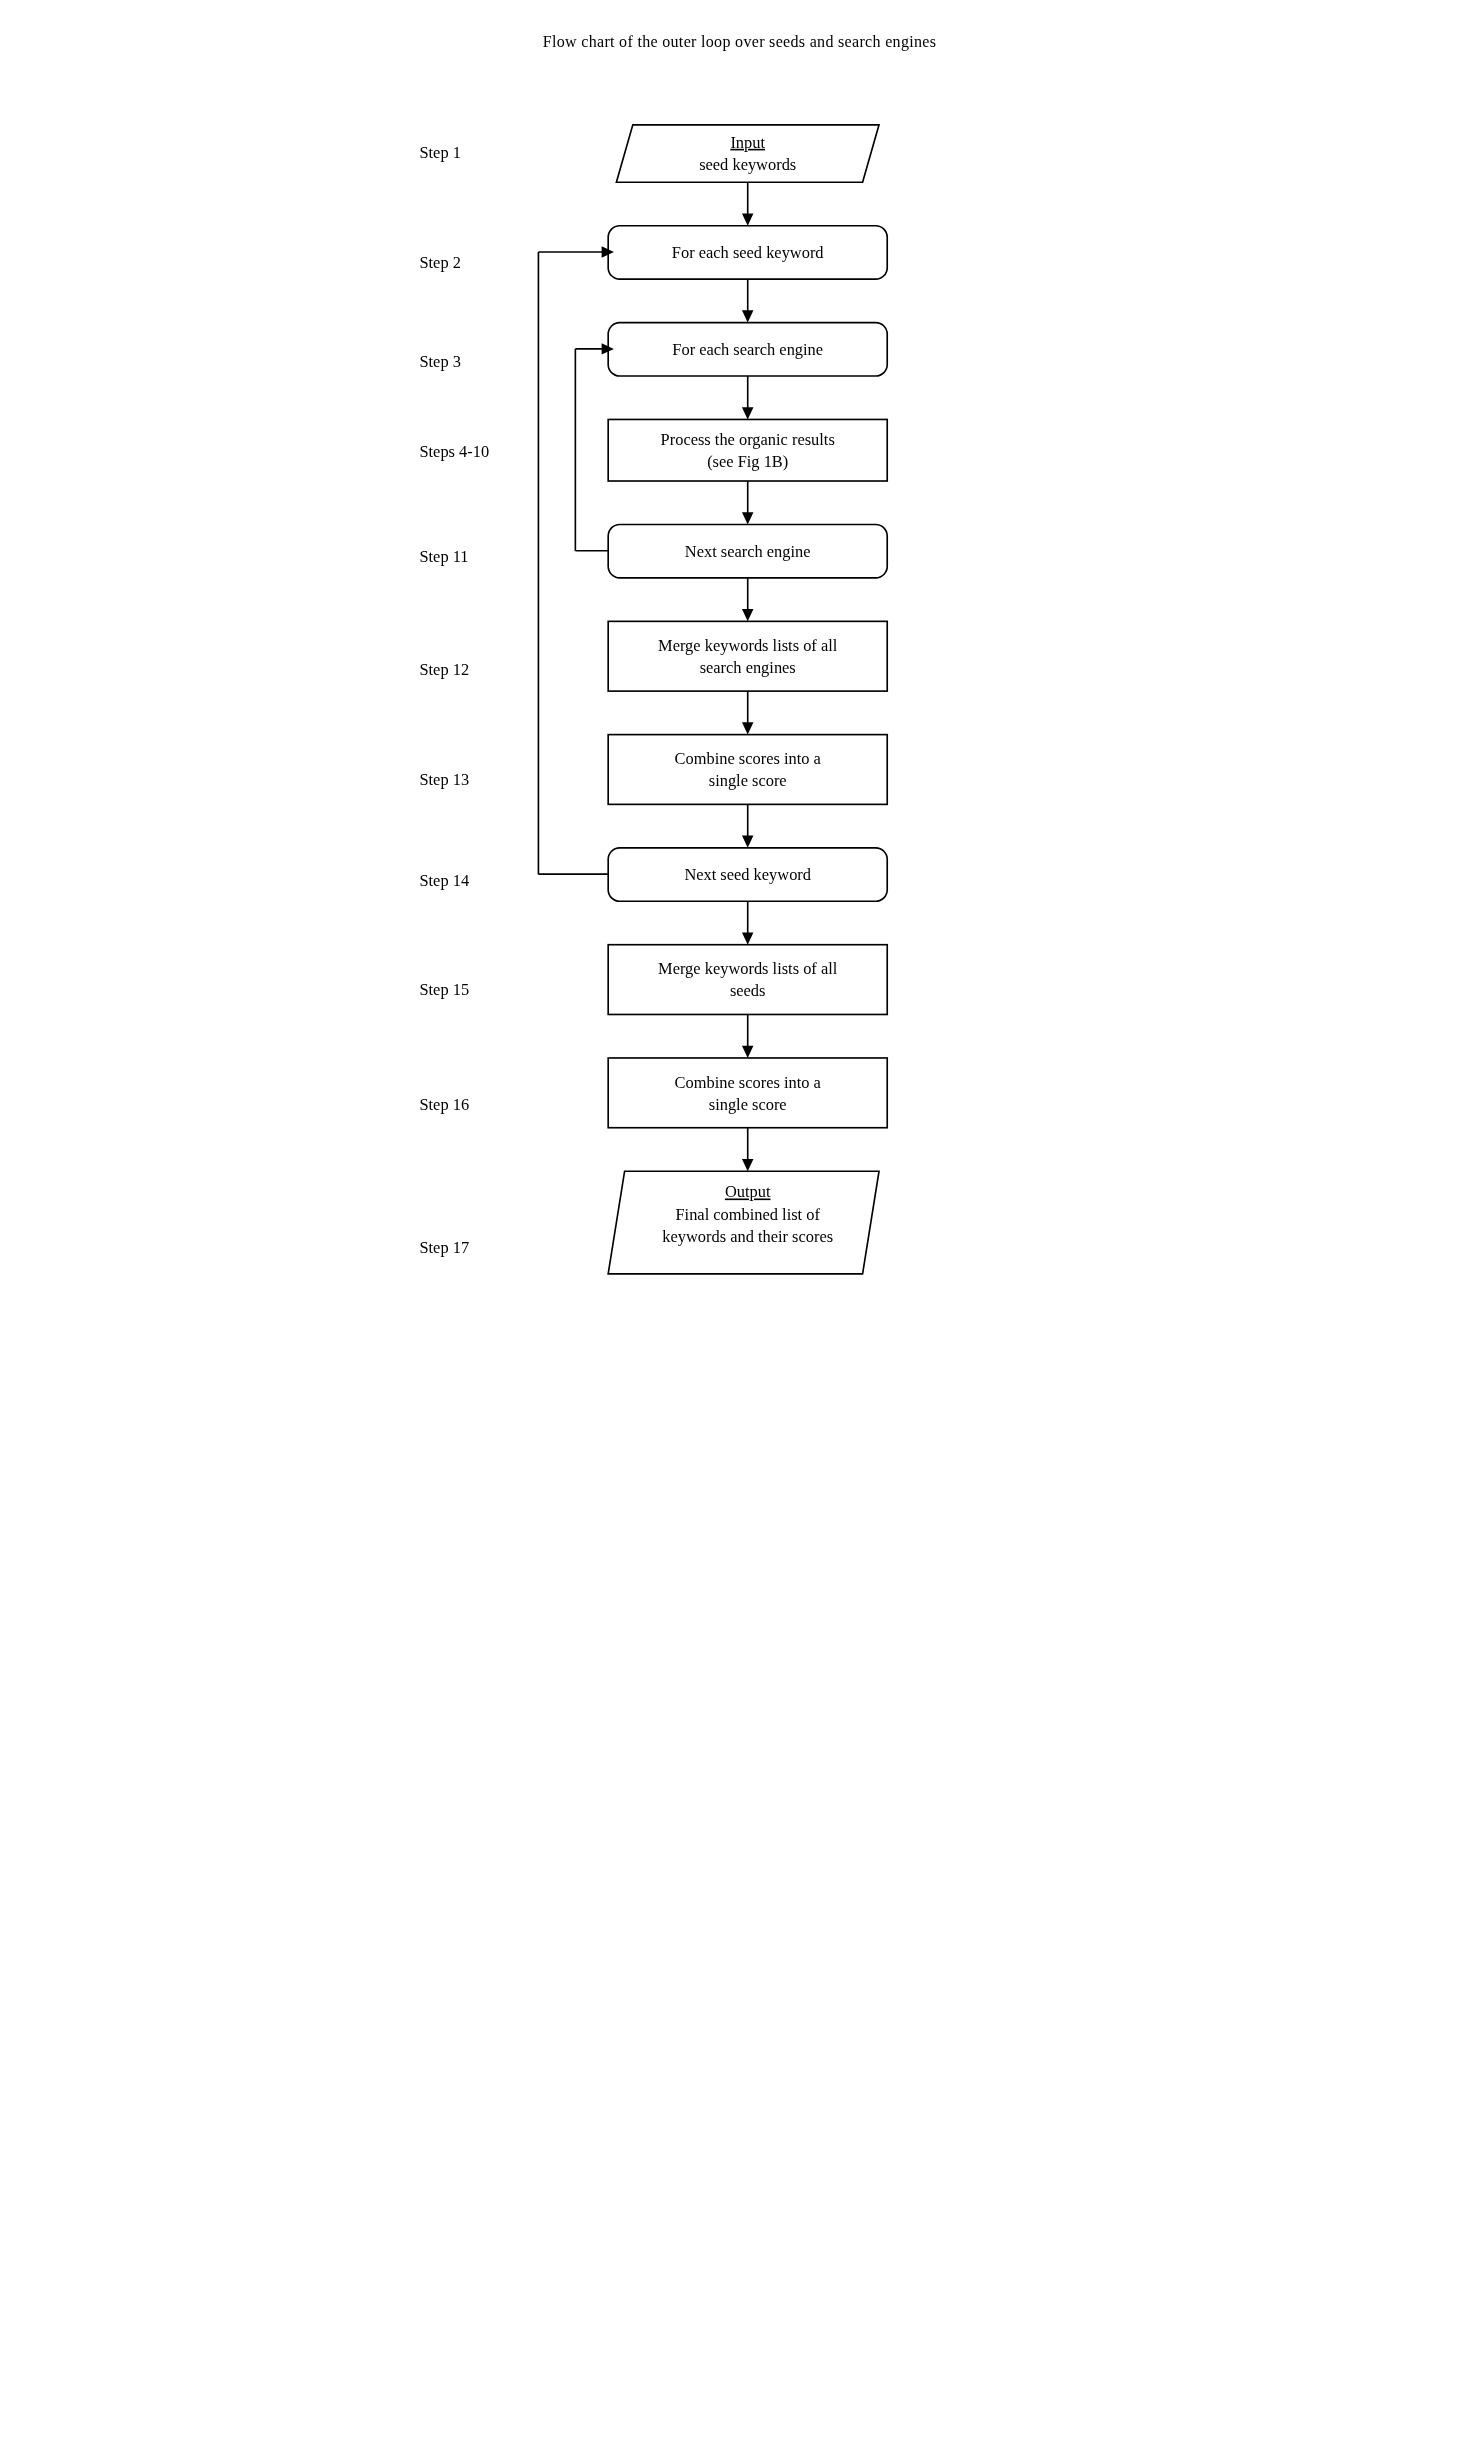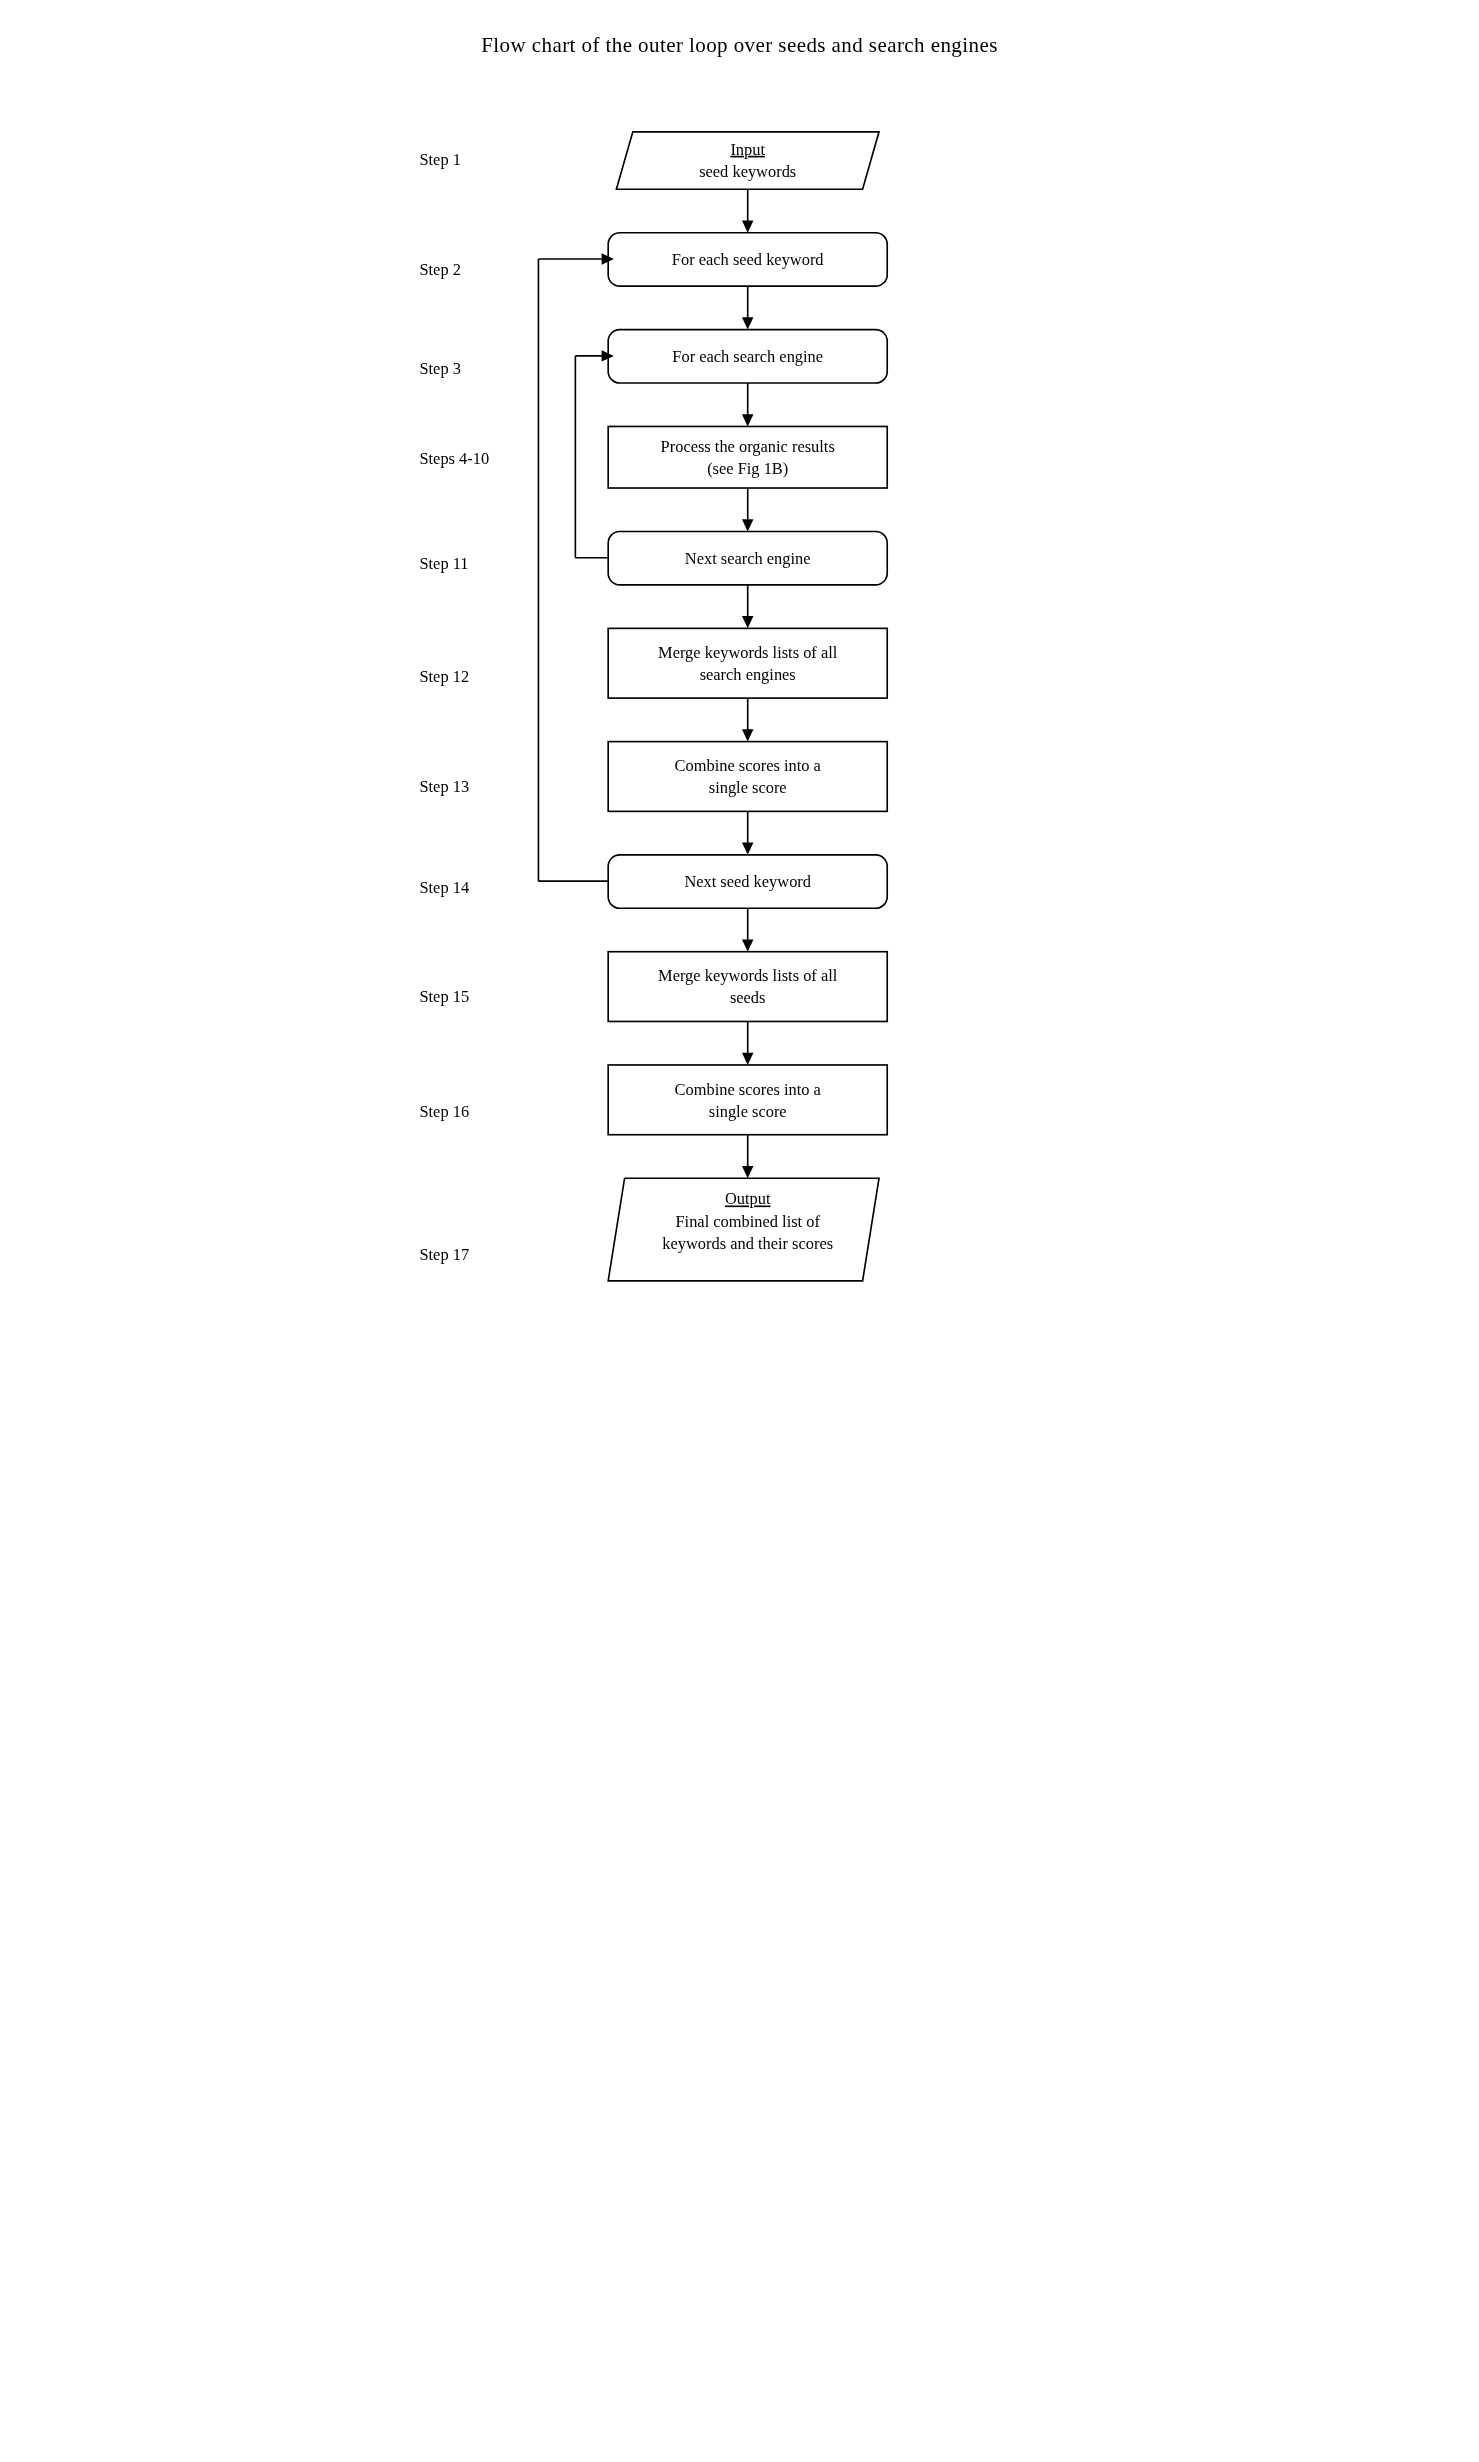--- a/index.html
+++ b/index.html
@@ -12,21 +12,21 @@
       justify-content: center;
       padding: 33px 0;
     }
     .page {
       width: 739px;
       display: flex;
       flex-direction: column;
       align-items: center;
     }
     .title {
-      font-size: 21px;
+      font-size: 16px;
       font-weight: normal;
       text-align: right;
       margin-bottom: 41px;
       letter-spacing: 0.02em;
     }
   </style>
 </head>
 <body>
 
 <div class="page">

